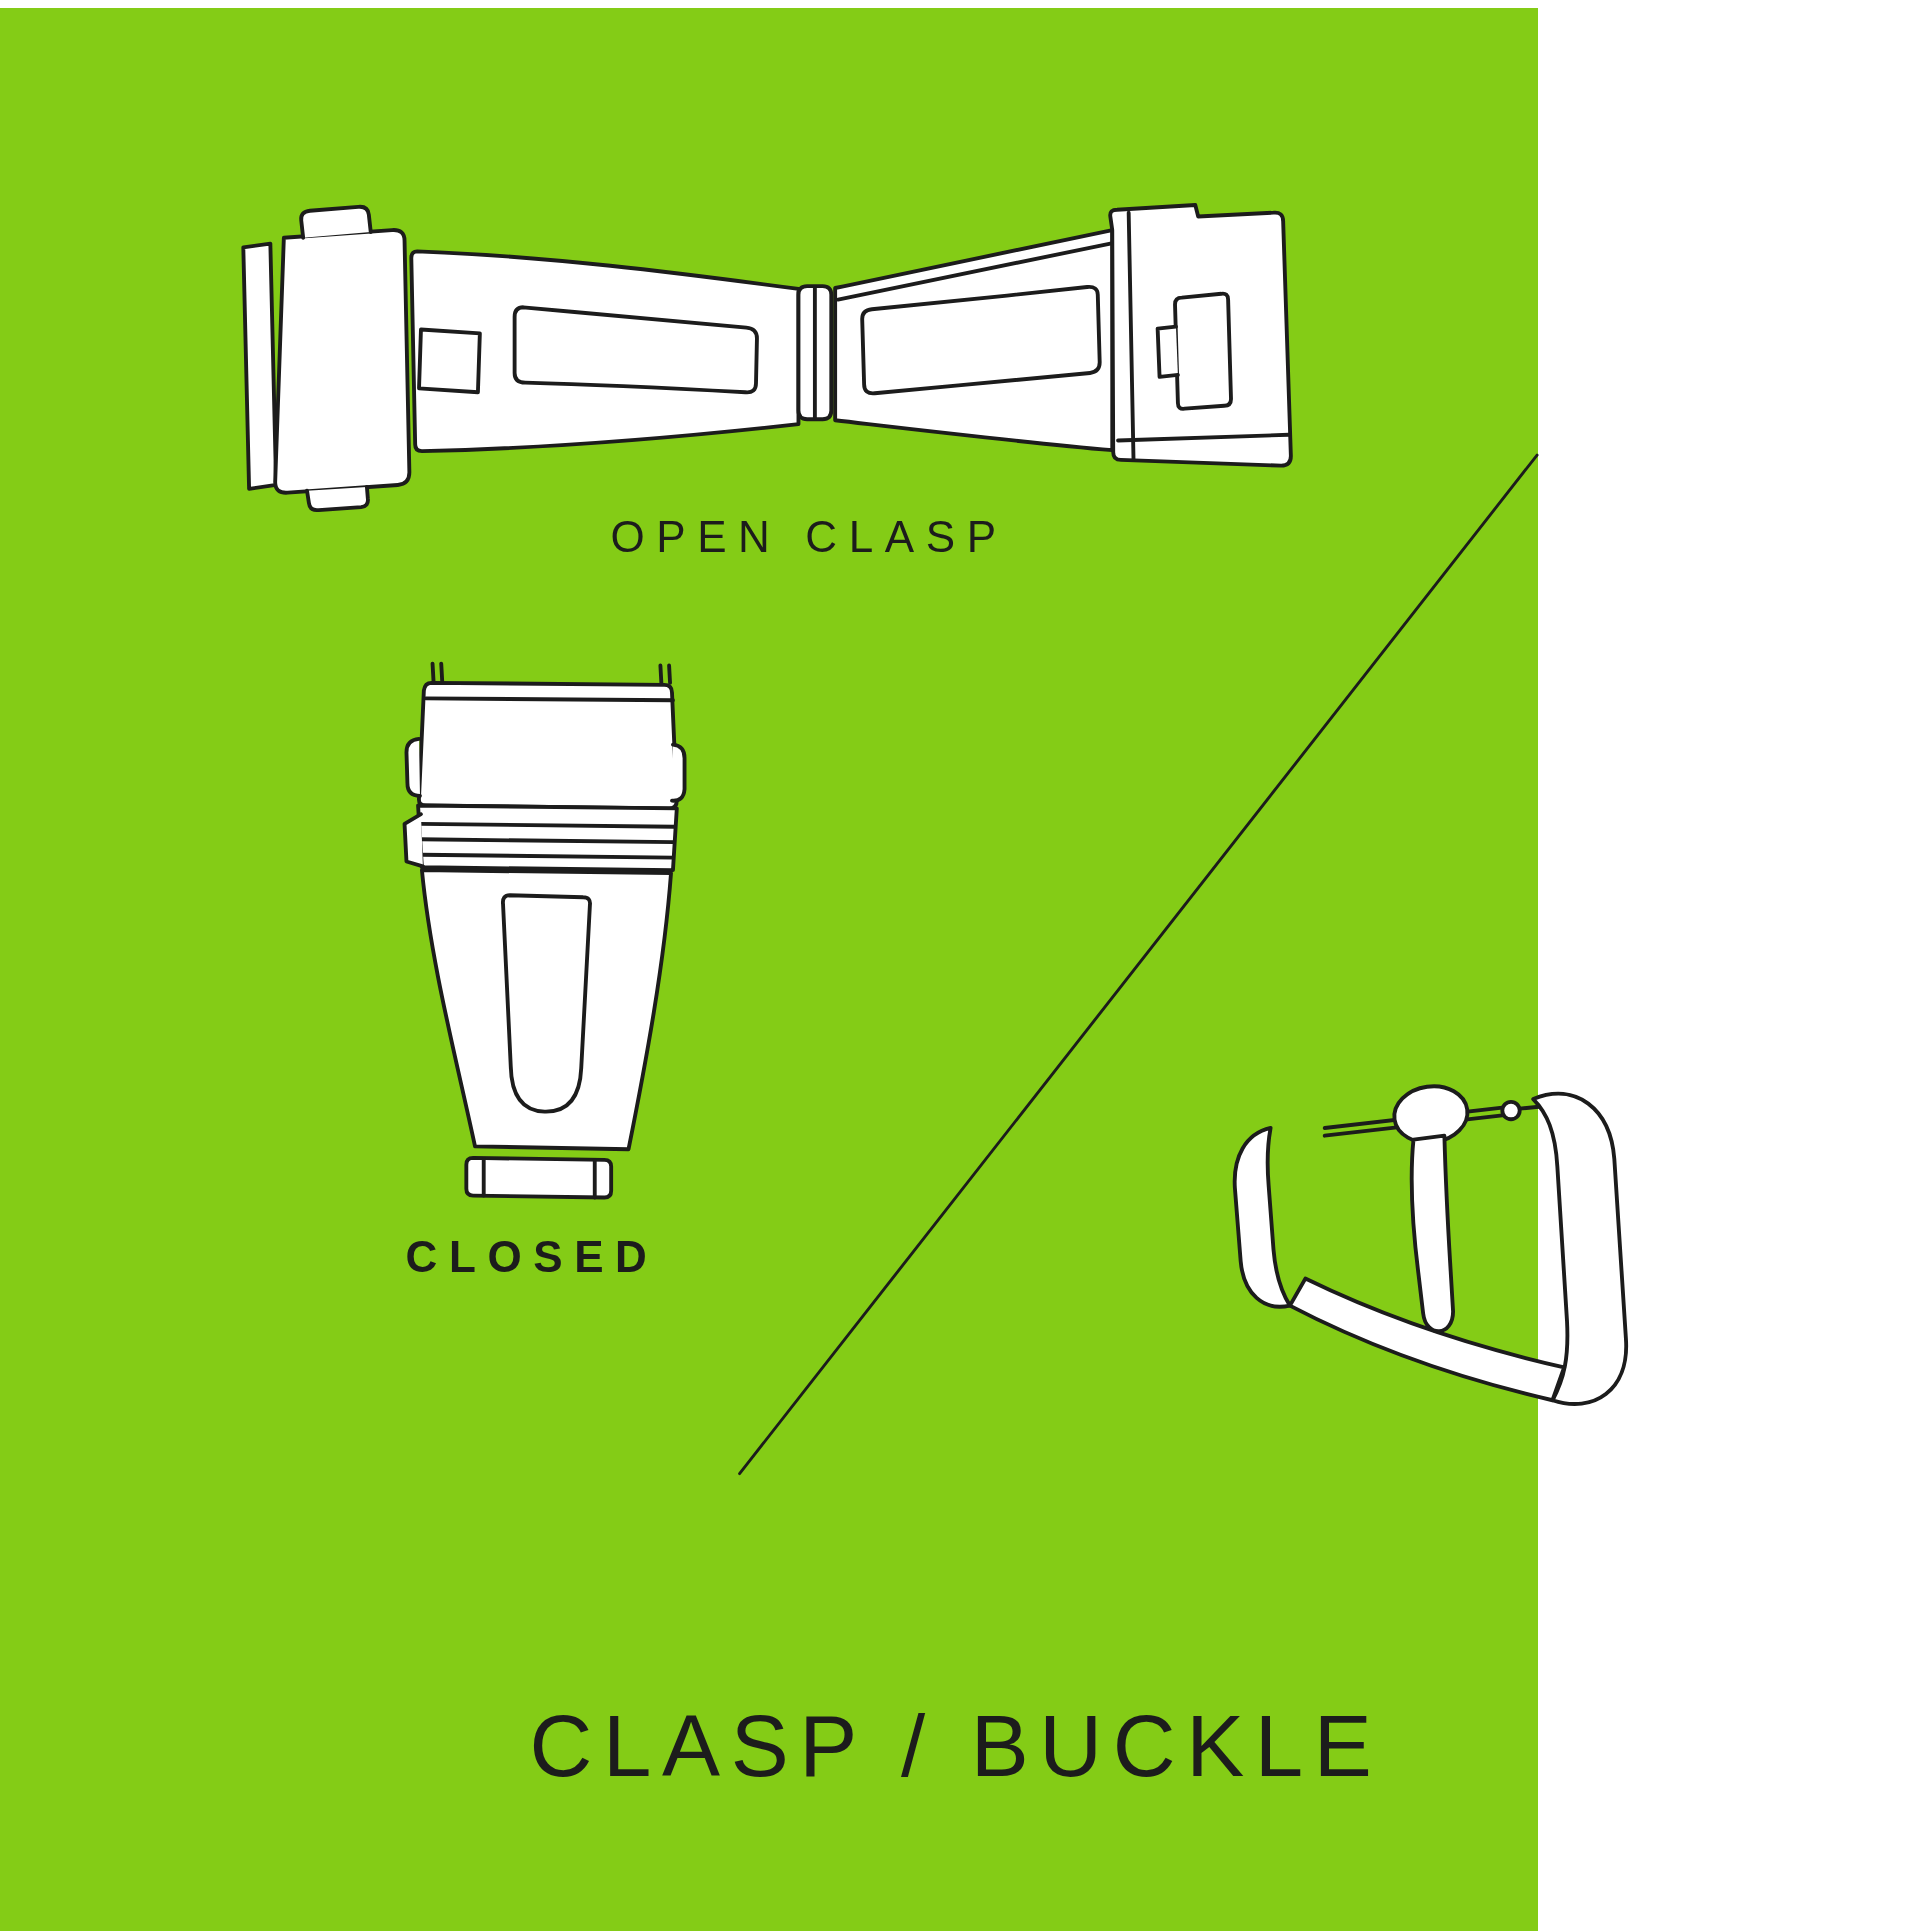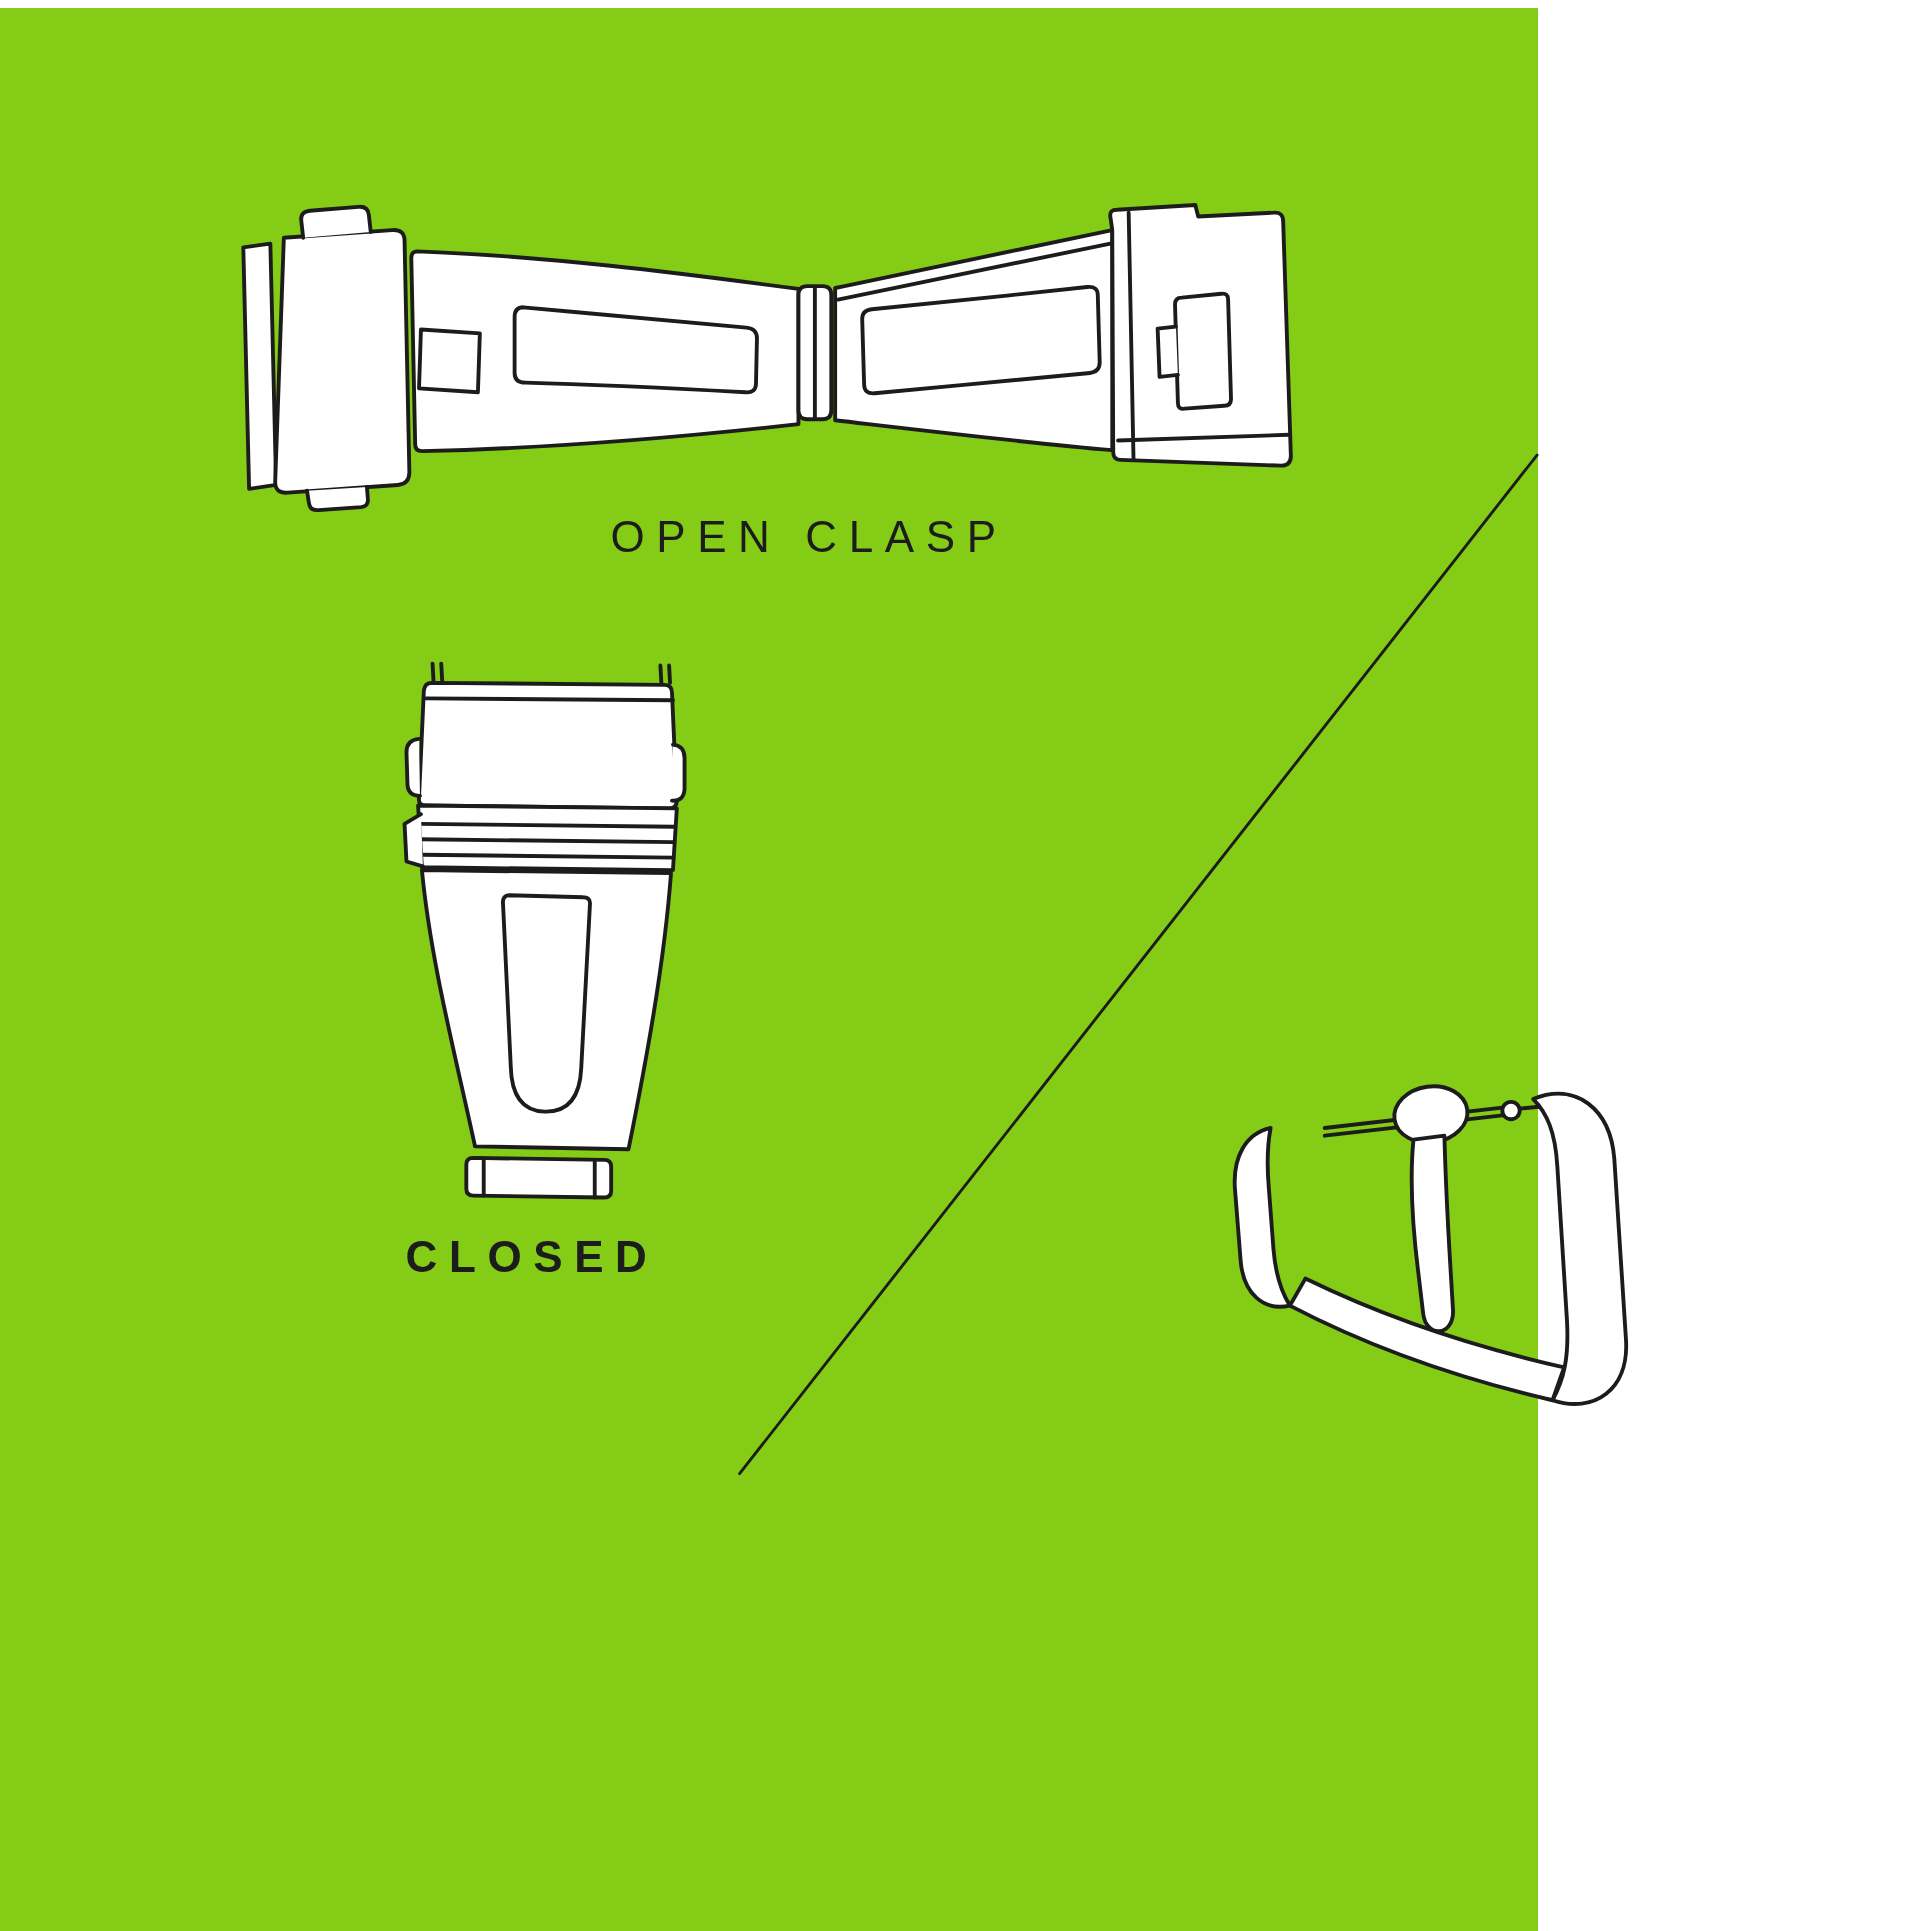--- a/index.html
+++ b/index.html
@@ -121,15 +121,16 @@
       <ellipse fill="#fff" cx="1482" cy="1146" rx="38" ry="29" transform="rotate(-8 1482 1146)"></ellipse>
 
       <path fill="#fff" d="M1464,1172 C1460,1212 1463,1262 1469,1310 L1474,1352 C1477,1378 1505,1376 1505,1350 L1502,1300 C1499,1250 1497,1205 1496,1168 Z"></path>
     </g>
   </svg>
 
   <div class="caption open-clasp">OPEN CLASP</div>
 
   <div class="caption closed">CLOSED</div>
 
+  <h1 class="diagram-title">CLASP / BUCKLE</h1>
 
 </div>
 
 
 </body></html>

